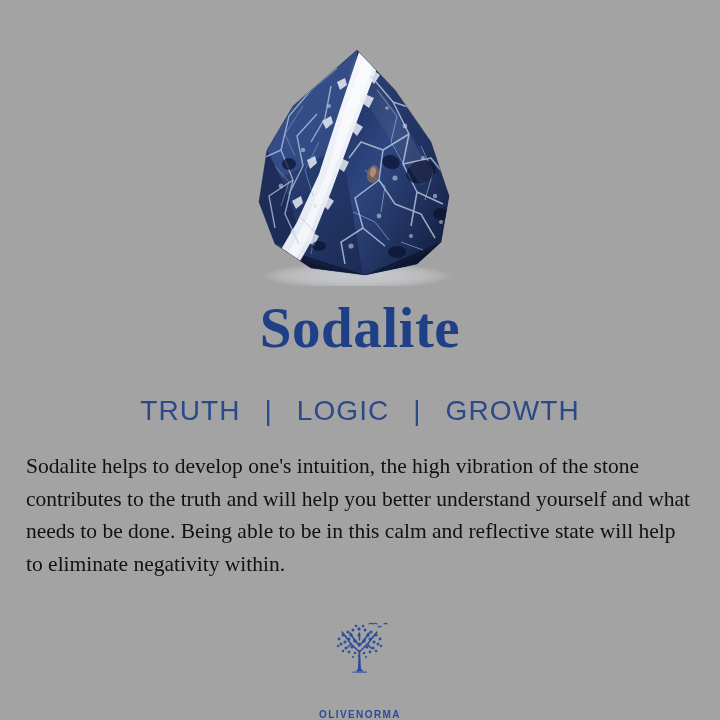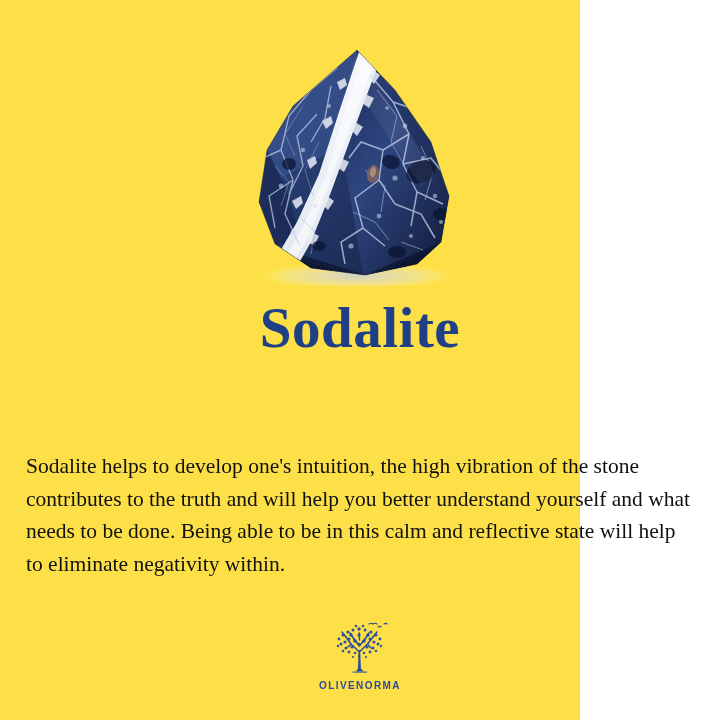--- a/index.html
+++ b/index.html
@@ -8,23 +8,23 @@
   }
   body {
     width: 720px;
     height: 720px;
     background: #ffffff;
     font-family: "Liberation Serif", serif;
     overflow: hidden;
   }
   .page {
     position: relative;
-    width: 580px;
+    width: 720px;
     height: 720px;
-    background: #fde047;
+    background: #a3a3a3;
     box-sizing: border-box;
   }
 
   
   .crystal-area {
     position: absolute;
     left: 0;
     top: 36px;
     width: 720px;
     height: 250px;
@@ -89,20 +89,21 @@
 
   
   .logo {
     position: absolute;
     left: 0;
     top: 622px;
     width: 720px;
     display: flex;
     flex-direction: column;
     align-items: center;
+    gap: 29px;
   }
   .logo-mark { display: block; }
   .logo-word {
     margin-top: 2px;
     font-family: "Liberation Sans", sans-serif;
     font-size: 10px;
     font-weight: 700;
     letter-spacing: 1.4px;
     color: #2b4c9b;
   }
@@ -241,20 +242,27 @@
         <path d="M28,206 L120,234 L200,198 L200,240 L20,240 Z" fill="#0a1026" opacity="0.45"></path>
       </g>
 
       <path d="M112,4 L150,44 L186,96 L204,150 L196,196 L172,218 L120,229
                L66,222 L30,198 L14,156 L22,104 L48,60 Z" fill="none" stroke="#101a36" stroke-width="1" opacity="0.35"></path>
     </svg>
   </div>
 
   <div class="title">Sodalite</div>
 
+  <div class="keywords">
+    <span class="kw">TRUTH</span>
+    <span class="sep">|</span>
+    <span class="kw">LOGIC</span>
+    <span class="sep">|</span>
+    <span class="kw">GROWTH</span>
+  </div>
 
   <div class="description">Sodalite helps to develop one's intuition, the high vibration of the stone contributes to the truth and will help you better understand yourself and what needs to be done. Being able to be in this calm and reflective state will help to eliminate negativity within.</div>
 
   <div class="logo">
     <svg class="logo-mark" width="62" height="56" viewBox="0 0 62 56" aria-hidden="true">
       <g fill="#2b4c9b">
 
         <path d="M29.6,28 L31.1,28 L31.9,46.5 L34.6,49.6 L27,49.6 L29,46.5 Z"></path>
 
         <path d="M23.5,49.6 L38,49.6 L38,50.6 L23.5,50.6 Z"></path>

